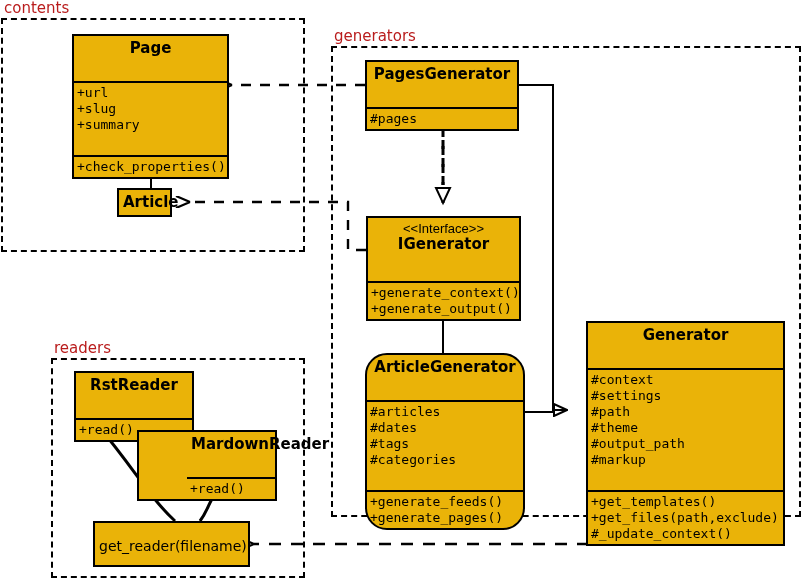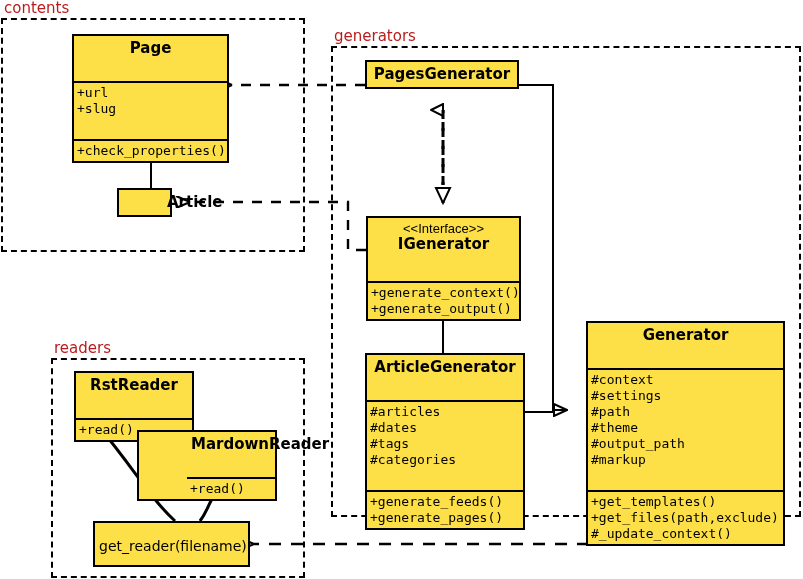--- a/index.html
+++ b/index.html
@@ -39,21 +39,21 @@
     color: #b91c1c;
     background: #ffffff;
     padding: 0 2px 0 2px;
     white-space: nowrap;
     line-height: 16px;
   }
   
   .uml {
     position: absolute;
     border: 2px solid #000;
-    background: #fde047;
+    background: #eab308;
     box-sizing: border-box;
     z-index: 5;
   }
   .uml .name {
     font-family: "DejaVu Sans", sans-serif;
     font-weight: bold;
     font-size: 15px;
     text-align: center;
     color: #000;
     padding: 4px 4px 4px 4px;
@@ -162,46 +162,50 @@
     <g>
       <path d="M 200 521 C 212 505, 208 495, 228 484" stroke="#000" stroke-width="3" fill="none" marker-end="url(#solid-arrow)"></path>
     </g>
   </svg>
 
   <div class="uml" style="left:72px; top:34px; width:157px;">
     <div class="name">Page</div>
     <div class="sep members">
       <div>+url</div>
       <div>+slug</div>
+      <div>+summary</div>
     </div>
     <div class="sep members">
       <div>+check_properties()</div>
     </div>
   </div>
 
-  <div class="uml" style="left:117px; top:188px; width:55px;padding-left:44px;">
+  <div class="uml" style="left:117px; top:188px; width:55px;">
     <div class="name">Article</div>
   </div>
 
   <div class="uml" style="left:365px; top:60px; width:154px;">
     <div class="name">PagesGenerator</div>
+    <div class="sep members">
+      <div>#pages</div>
+    </div>
   </div>
 
   <div class="uml" style="left:366px; top:216px; width:155px;">
     <div style="padding-bottom:4px;">
       <div class="stereo">&lt;&lt;Interface&gt;&gt;</div>
       <div class="name" style="padding-top:0;">IGenerator</div>
     </div>
     <div class="sep members">
       <div>+generate_context()</div>
       <div>+generate_output()</div>
     </div>
   </div>
 
-  <div class="uml" style="left:365px; top:353px; width:160px;">
+  <div class="uml" style="left:365px; top:353px; width:160px;border-radius:22px;">
     <div class="name">ArticleGenerator</div>
     <div class="sep members">
       <div>#articles</div>
       <div>#dates</div>
       <div>#tags</div>
       <div>#categories</div>
     </div>
     <div class="sep members">
       <div>+generate_feeds()</div>
       <div>+generate_pages()</div>

